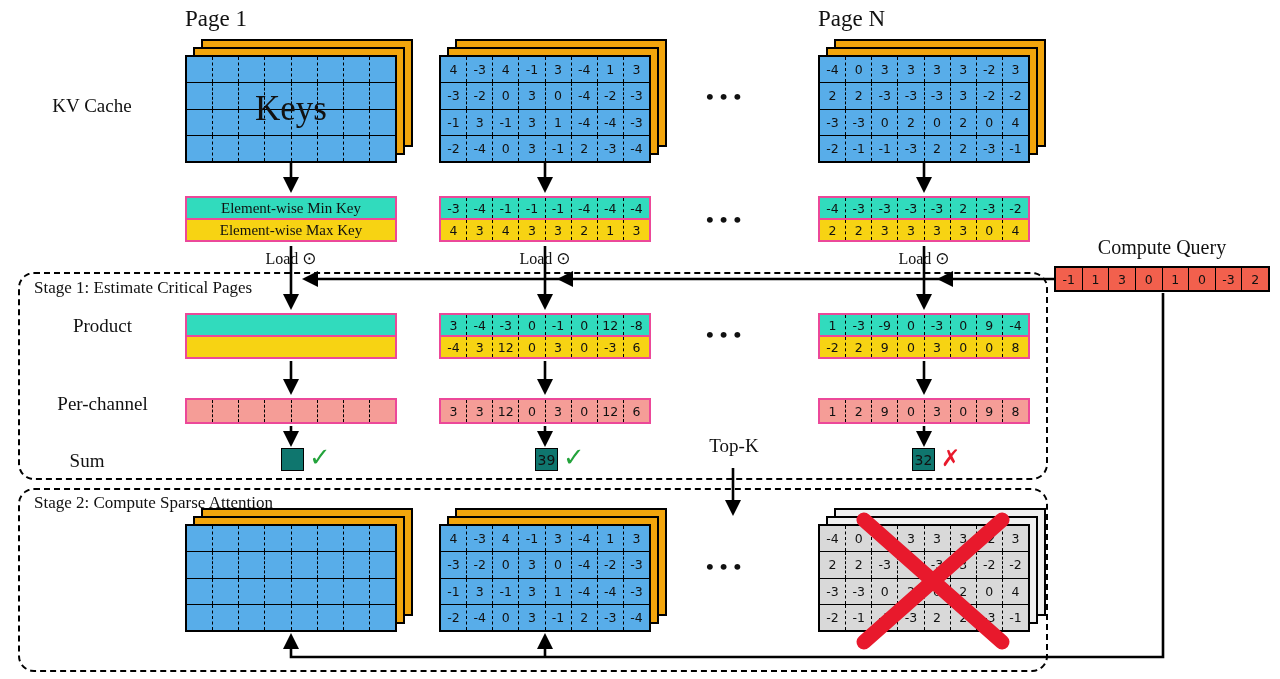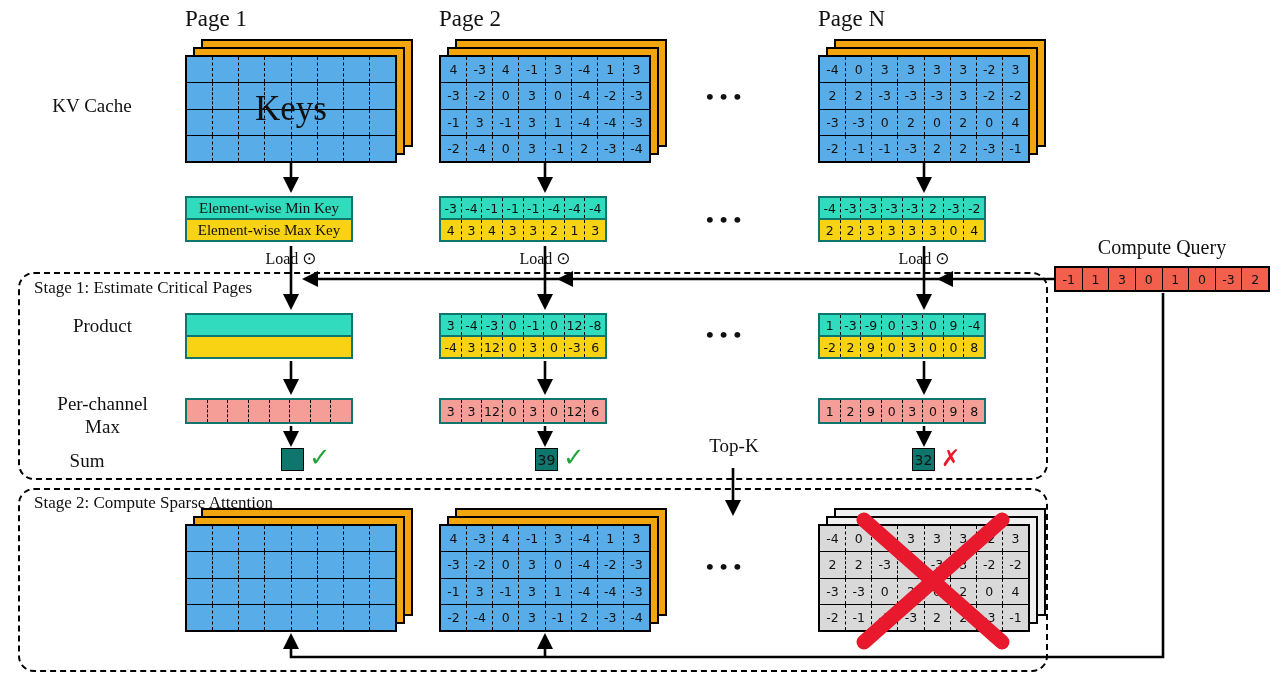--- a/index.html
+++ b/index.html
@@ -21,21 +21,21 @@
   .gray{background:#d9d9d9}
   .grayback{background:#f0f0f0}
   .mrow{flex:1;display:flex}
   .mrow + .mrow{border-top:1.5px solid #000}
   .mcell{flex:1;display:flex;align-items:center;justify-content:center;
     font-size:12.5px;font-family:"DejaVu Sans",sans-serif}
   .mcell + .mcell{border-left:1.5px dashed #000}
   .keys-overlay{position:absolute;left:0;top:0;width:100%;height:100%;z-index:3;
     display:flex;align-items:center;justify-content:center;font-size:35px}
   
-  .vbar{position:absolute;left:0;width:168px;height:24px;border:2px solid #0f766e;display:flex}
+  .vbar{position:absolute;left:0;width:212px;height:24px;border:2px solid #ec4899;display:flex}
   .teal{background:#31dbbd}
   .yellow{background:#f7d313}
   .pink{background:#f59d97}
   .vcell{flex:1;display:flex;align-items:center;justify-content:center;
     font-size:12.5px;font-family:"DejaVu Sans",sans-serif}
   .vcell + .vcell{border-left:1.5px dashed #000}
   .vlabel{width:100%;display:flex;align-items:center;justify-content:center;font-size:15px}
   .load{position:absolute;width:110px;text-align:center;font-size:16px}
   .odot{font-size:17px}
   .stage-box{position:absolute;border:2px dashed #000;border-radius:16px}
@@ -52,21 +52,20 @@
   .cross{position:absolute;font-size:23px;font-weight:bold;color:#e8192c;
     font-family:"DejaVu Sans",sans-serif}
   svg.overlay{position:absolute;left:0;top:0;z-index:50;pointer-events:none}
 </style>
 </head>
 <body>
 
 <div id="canvas">
 
   <div class="hdr" style="left:185px;top:6px">Page 1</div>
-  <div class="hdr" style="left:439px;top:6px">Page 2</div>
   <div class="hdr" style="left:818px;top:6px">Page N</div>
 
   <div class="side-label" style="left:12px;top:94px;width:160px">KV Cache</div>
 
   <div class="stack" style="left:185px;top:55px">
     <div class="layer back2 orange"></div>
     <div class="layer back1 orange"></div>
     <div class="layer front blue">
         <div class="mrow">
           <div class="mcell"></div>
@@ -327,21 +326,20 @@
         <div class="vcell">3</div>
         <div class="vcell">0</div>
         <div class="vcell">0</div>
         <div class="vcell">8</div>
       </div>
   </div>
   <div class="dots" style="left:706px;top:322px">•••</div>
 
   <div class="side-label" style="left:15px;top:392px;width:175px">
     <div>Per-channel</div>
-    <div>Max</div>
   </div>
   <div class="vbar pink" style="left:185px;top:398px;height:26px">
       <div class="mrow">
         <div class="mcell"></div>
         <div class="mcell"></div>
         <div class="mcell"></div>
         <div class="mcell"></div>
         <div class="mcell"></div>
         <div class="mcell"></div>
         <div class="mcell"></div>

